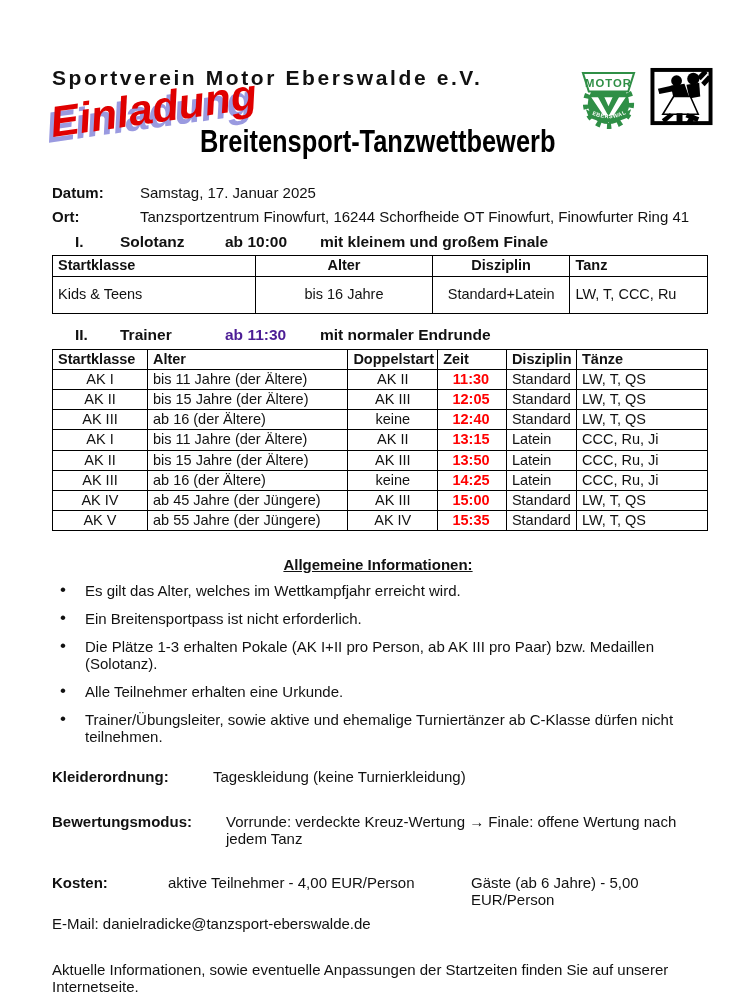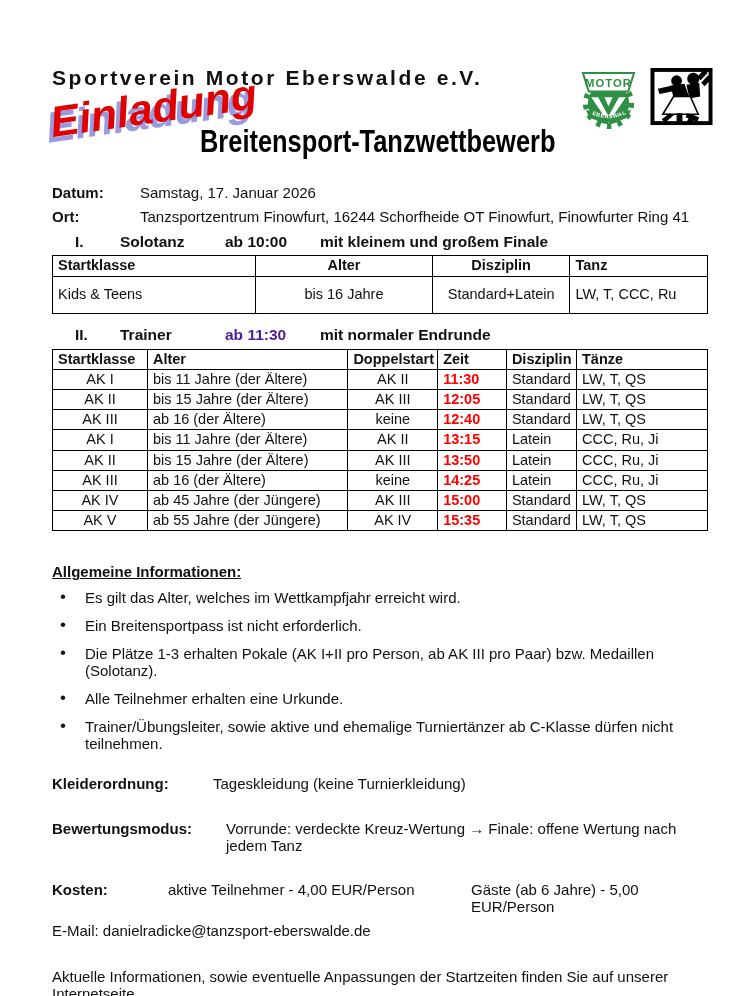--- a/index.html
+++ b/index.html
@@ -62,23 +62,23 @@
   .paar-table { margin-top: 5px; }
   .paar-table th { text-align: left; height: 18px; }
   .paar-table td { height: 18px; }
   .paar-table .c0 { width: 14.5%; }
   .paar-table .c1 { width: 30.6%; }
   .paar-table .c2 { width: 13.7%; }
   .paar-table .c3 { width: 10.5%; }
   .paar-table .c4 { width: 10.7%; }
   .paar-table .c5 { width: 20%; }
   .paar-table td.c0, .paar-table td.c2 { text-align: center; }
-  .paar-table td.c3 { text-align: left; color: #ff0000; font-weight: bold; padding-right: 7px; }
-  
-  .info-heading { font-weight: bold; text-decoration: underline; margin-top: 32px; }
+  .paar-table td.c3 { text-align: center; color: #ff0000; font-weight: bold; padding-right: 7px; }
+  
+  .info-heading { font-weight: bold; text-decoration: underline; margin-top: 25px; text-align: center; }
   ul.bullets { list-style: none; margin-top: 9px; }
   ul.bullets li { position: relative; padding-left: 33px; margin-bottom: 11px; line-height: 17px; }
   ul.bullets li::before {
     content: "•"; position: absolute; left: 8px; top: -1px; font-size: 17px;
   }
   
   .detail-line { display: flex; gap: 28px; }
   .kleider { margin-top: 23px; }
   .kleider .lbl { font-weight: bold; width: 133px; flex: 0 0 133px; }
   .bewertung { margin-top: 28px; }
@@ -136,21 +136,21 @@
       <polygon points="20,48 12,54 15,58 24,50" fill="#000"></polygon>
       <polygon points="27,48 27,57 33,57 33,48" fill="#000"></polygon>
       <polygon points="38,48 50,52 48,57 36,52" fill="#000"></polygon>
       <polygon points="42,49 37,57 42,59 47,51" fill="#000"></polygon>
     </svg>
   </div>
 
   <div class="meta">
     <div class="meta-row">
       <span class="meta-label">Datum:</span>
-      <span>Samstag, 17. Januar 2026</span>
+      <span>Samstag, 17. Januar 2025</span>
     </div>
     <div class="meta-row">
       <span class="meta-label">Ort:</span>
       <span>Tanzsportzentrum Finowfurt, 16244 Schorfheide OT Finowfurt, Finowfurter Ring 41</span>
     </div>
   </div>
 
   <div class="section-line">
     <span class="sec-numeral">I.</span>
     <span class="sec-name">Solotanz</span>

